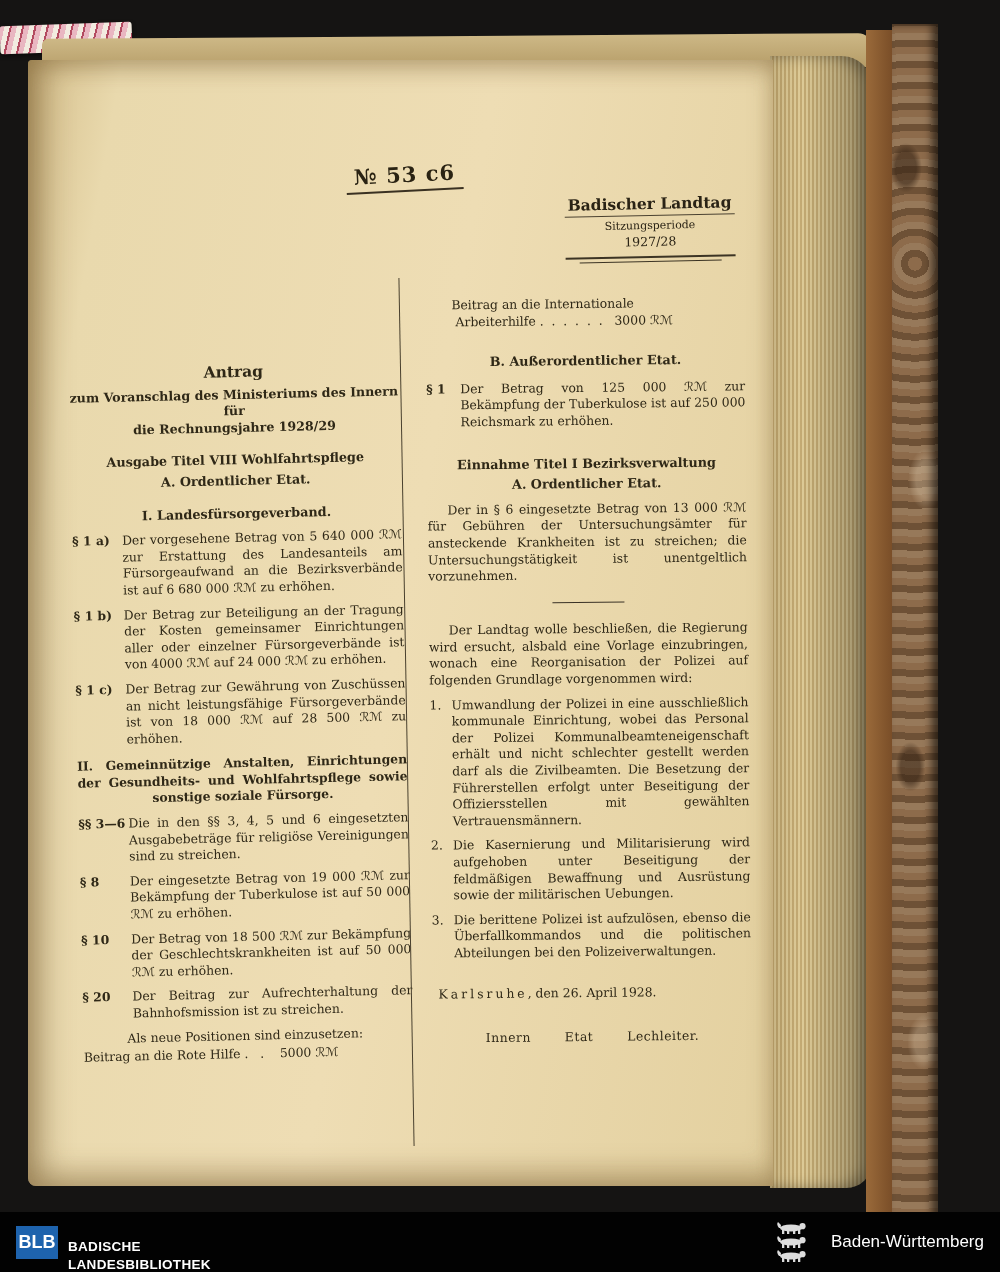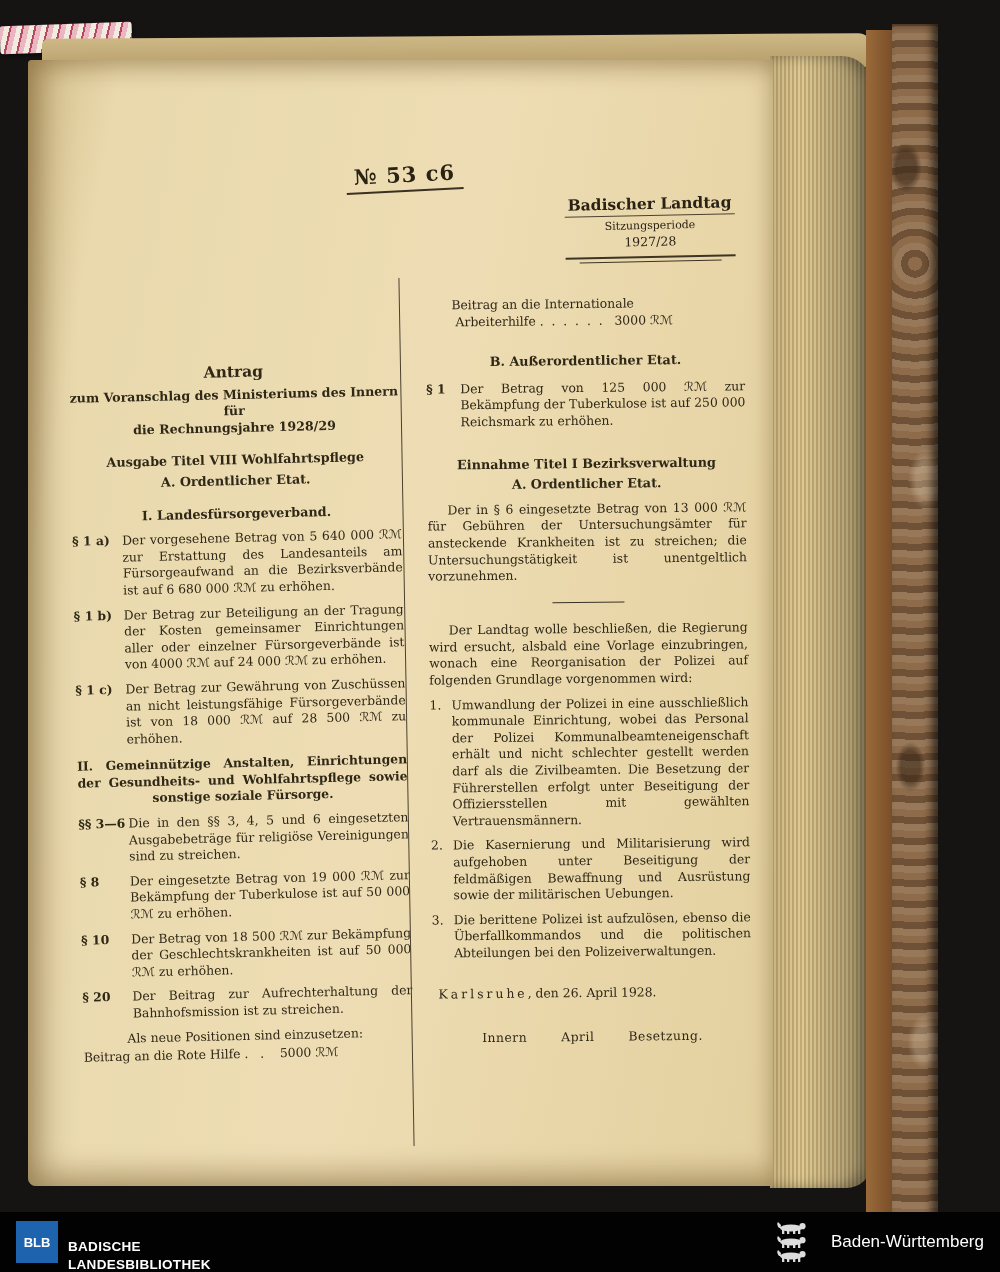--- a/index.html
+++ b/index.html
@@ -76,22 +76,22 @@
   .short-rule { width:72px; height:1.5px; background:#3a3226; margin:18px auto; }
   .dateline { margin-top:24px; padding-left:6px; }
   .dateline .place { letter-spacing:3px; }
   .signatures { display:flex; justify-content:center; gap:34px; margin-top:28px; letter-spacing:.5px; }
 
   
   .footer { position:absolute; left:0; right:0; bottom:0; height:60px; background:#020202;
     display:flex; justify-content:space-between; align-items:center; padding:0 16px;
     font-family:"Liberation Sans",sans-serif; color:#ffffff; box-sizing:border-box; }
   .footer-left { display:flex; align-items:center; }
-  .blb-logo { width:42px; height:42px; background:#1e63ad; display:flex; align-items:center;
-    justify-content:center; font-weight:700; font-size:13px; }
+  .blb-logo { width:42px; height:33px; background:#1e63ad; display:flex; align-items:center;
+    justify-content:center; font-weight:700; font-size:18px; }
   .lib-name { margin-left:10px; font-weight:700; font-size:13.5px; line-height:1.3; letter-spacing:.3px;margin-top:28px; }
   .footer-right { display:flex; align-items:center; gap:22px; }
   .bw-text { font-size:17px; }
   .bw-icon { display:block; }
 </style>
 </head>
 <body>
 
 <div class="stage">
 
@@ -193,22 +193,22 @@
           <span class="lbl">3.</span>
           <span class="txt">Die berittene Polizei ist aufzulösen, ebenso die Überfallkommandos und die politischen Abteilungen bei den Polizeiverwaltungen.</span>
         </div>
 
         <div class="dateline">
           <span class="place">Karlsruhe</span><span>, den 26. April 1928.</span>
         </div>
 
         <div class="signatures">
           <span>Innern</span>
-          <span>April</span>
-          <span>Besetzung.</span>
+          <span>Etat</span>
+          <span>Lechleiter.</span>
         </div>
       </div>
     </div>
   </div>
 
   <div class="footer">
     <div class="footer-left">
       <div class="blb-logo">
         <span>BLB</span>
       </div>

